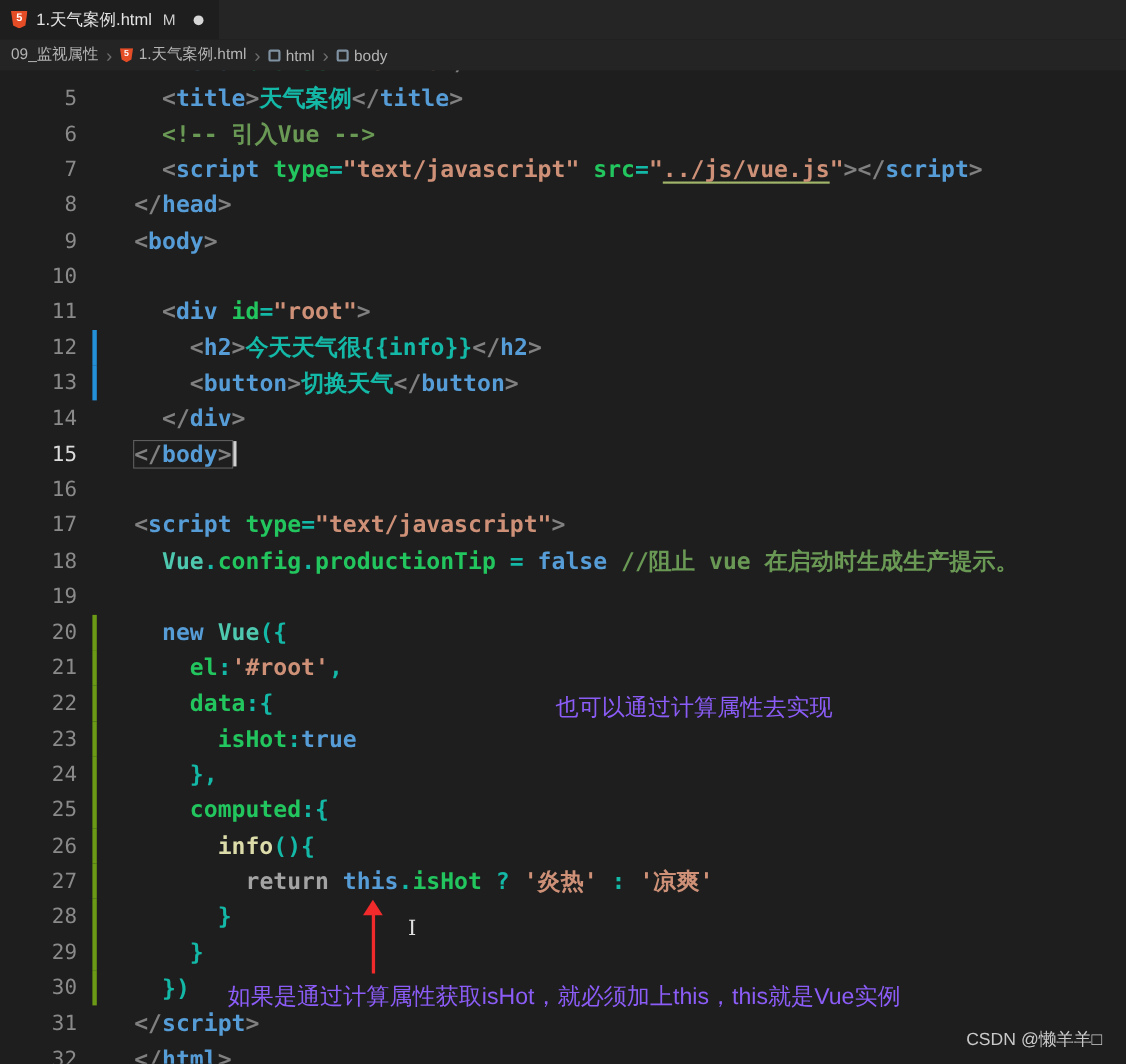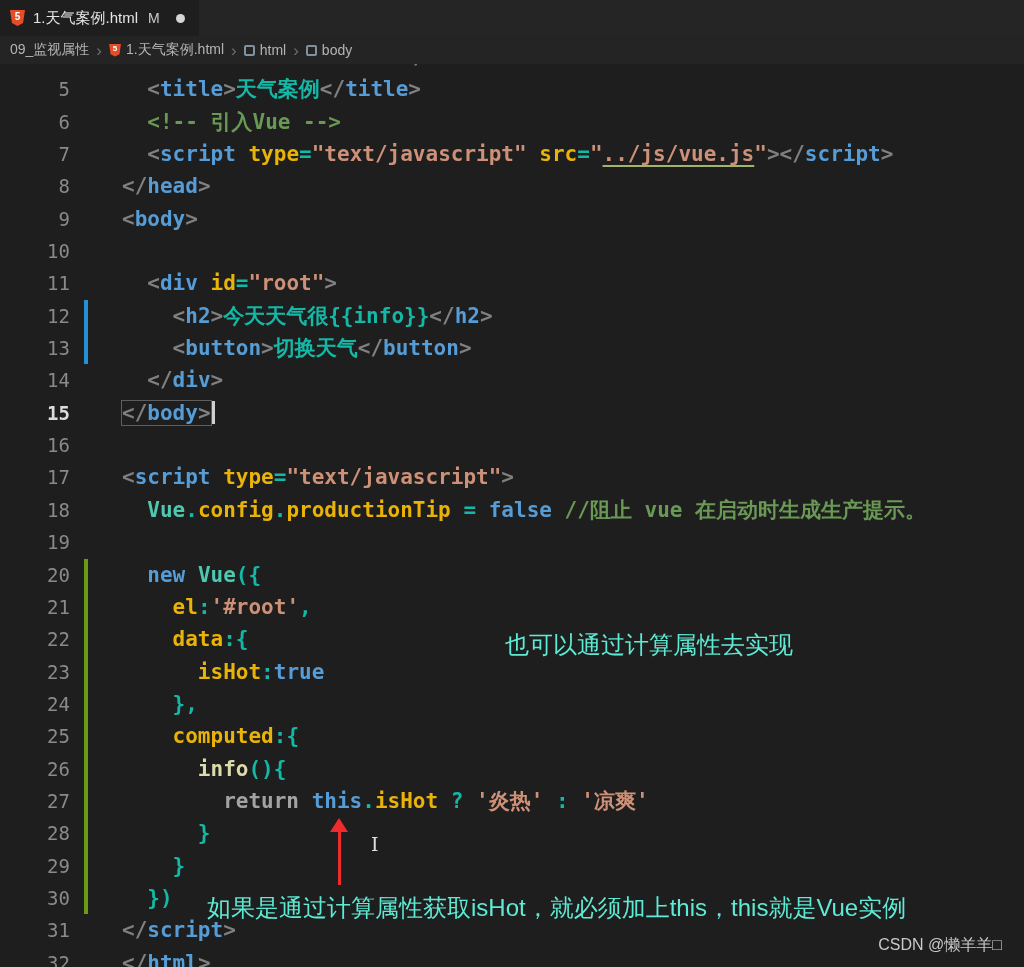--- a/index.html
+++ b/index.html
@@ -20,36 +20,36 @@
   .html5-icon::after { content:"5"; color:#fff; font-size:10px; font-weight:700; font-family:"Liberation Sans",sans-serif; margin-top:-3px; }
   .html5-icon.small { width:12px; height:13px; }
   .html5-icon.small::after { font-size:8px; }
   .symbol-icon { width:11px; height:11px; border:2px solid #91a6b8; border-radius:2px; flex:none; opacity:.85; }
 
   
   .editor { position:absolute; inset:0; z-index:1; }
   .code-lines { position:absolute; top:41px; left:0; right:0; }
   .code-row { position:relative; height:32.35px; line-height:32.35px; white-space:pre; font-family:"DejaVu Sans Mono", monospace; font-size:21px; font-weight:700; }
   .ln { position:absolute; left:0; top:0; width:70px; text-align:right; color:#8a8a8a; font-size:19px; font-weight:500; }
-  .ln.active { color:#dcdcdc; font-weight:700; }
+  .ln.active { color:#dcdcdc; font-weight:400; }
   .gut { position:absolute; left:84px; top:0; height:100%; width:4px; }
   .gut.mod { background:#2490d8; }
   .gut.add { background:#6b9b16; }
   .code-text { position:absolute; left:122px; top:0; }
 
   .tok-d { color:#14b8a6; } .tok-g { color:#808080; } .tok-t { color:#569cd6; }
-  .tok-a { color:#eab308; } .tok-s { color:#ce9178; } .tok-c { color:#6a9955; }
+  .tok-a { color:#22c55e; } .tok-s { color:#ce9178; } .tok-c { color:#6a9955; }
   .tok-cl { color:#4ec9b0; } .tok-fn { color:#dcdcaa; } .tok-kw { color:#a3a3a3; }
   .tok-lk { color:#ce9178; text-decoration:underline; text-decoration-color:#a0b56a; text-underline-offset:4px; }
 
   .match-box { outline:1px solid #5e5e5e; }
   .caret { display:inline-block; width:3px; height:23px; background:#d0d0d0; vertical-align:-4px; margin-left:1px; }
 
   
-  .note { position:absolute; color:#5eead4; font-size:24px; white-space:nowrap; z-index:5; }
+  .note { position:absolute; color:#8b5cf6; font-size:21px; white-space:nowrap; z-index:5; }
   .note1 { left:505px; top:629px; }
   .note2 { left:207px; top:892px; }
   .red-arrow { position:absolute; left:330px; top:818px; width:18px; height:70px; z-index:5; }
   .arrow-head { display:block; width:0; height:0; border-left:9px solid transparent; border-right:9px solid transparent; border-bottom:14px solid #f12b2b; }
   .arrow-shaft { display:block; width:3px; height:55px; background:#f12b2b; margin:-2px auto 0; }
   .ibeam { position:absolute; left:371px; top:833px; color:#e0e0e0; font-family:"DejaVu Serif", serif; font-size:19px; z-index:6; }
   .watermark { position:absolute; right:22px; top:935px; color:#c9c9c9; font-size:16px; z-index:5; }
 </style>
 </head>
 <body>

